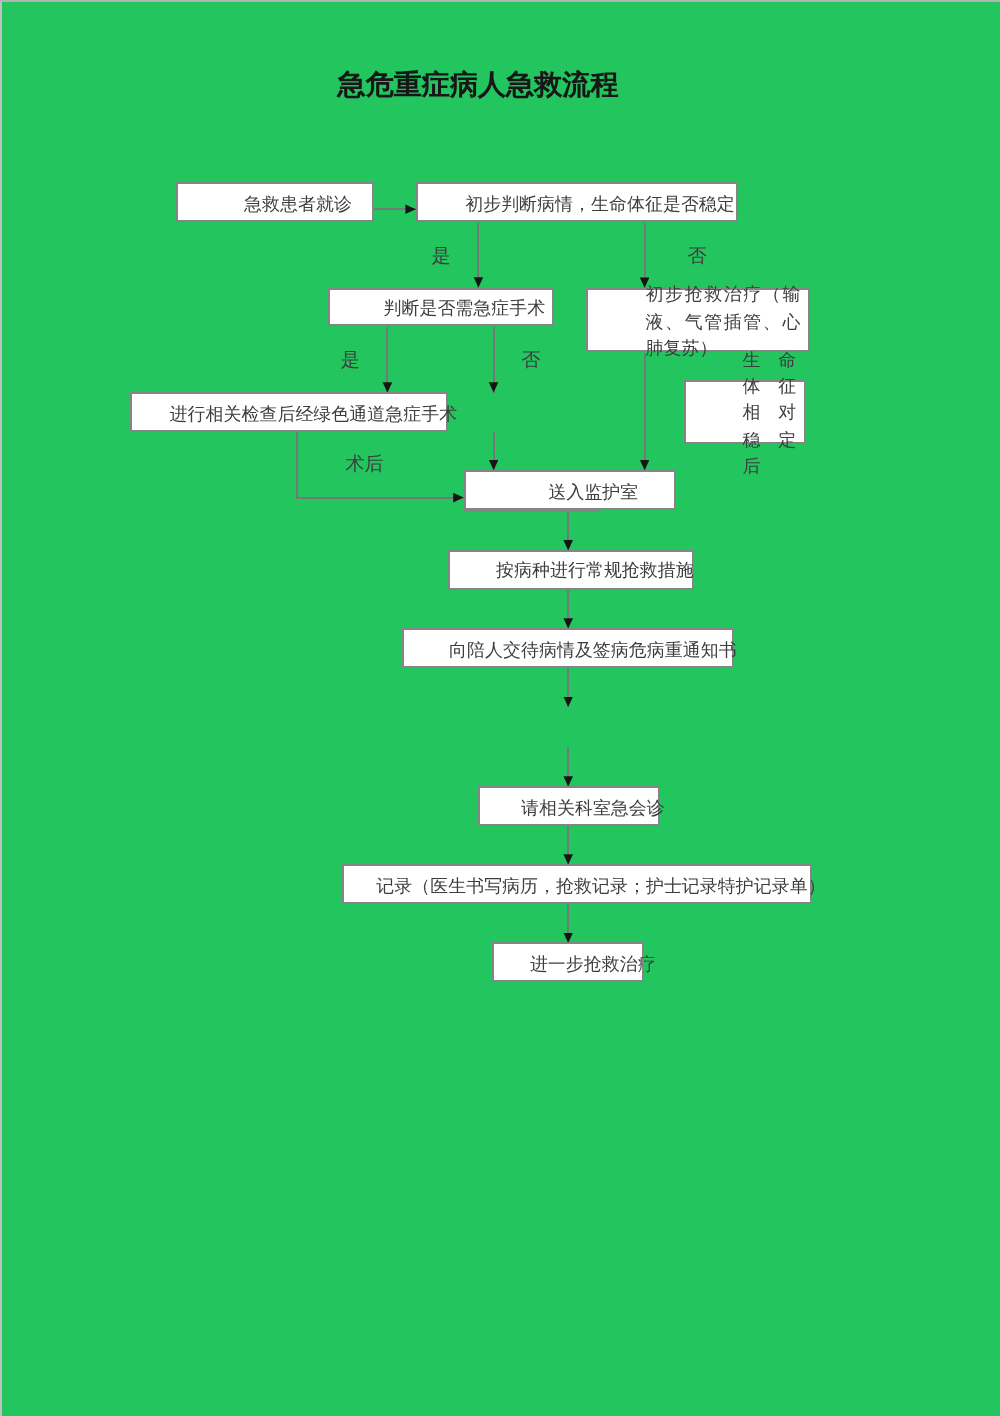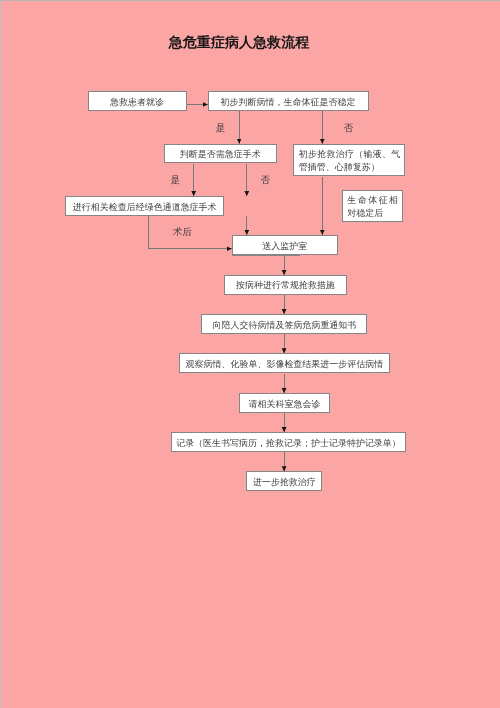--- a/index.html
+++ b/index.html
@@ -1,28 +1,28 @@
 <!DOCTYPE html>
 <html><head>
 <meta charset="utf-8">
 <title>flow</title>
 <style>
   html,body{margin:0;padding:0;background:#fff;}
   body{width:500px;height:708px;font-family:"Liberation Serif",serif;
        -webkit-font-smoothing:antialiased;text-rendering:geometricPrecision;}
-  #page{position:relative;width:500px;height:708px;overflow:hidden;background:#fca5a5;}
+  #page{position:relative;width:500px;height:708px;overflow:hidden;background:#22c55e;}
   .rule{position:absolute;background:#c0c0c0;}
   #rule-left{left:0px;top:0;width:1.2px;height:708px;}
   #rule-top{left:0;top:0;width:500px;height:1.3px;background:#b4b4b4;}
   #title{position:absolute;left:100px;top:35px;width:278px;text-align:center;
          font-weight:bold;font-size:14.05px;line-height:16px;color:#171717;}
   .node{position:absolute;box-sizing:border-box;border:1px solid #858585;background:#fff;
         color:#3d3d3d;display:flex;align-items:center;justify-content:center;
         text-align:center;font-size:8.95px;line-height:13.4px;letter-spacing:0.05px;}
-  .node span{display:block;width:100%;position:relative;top:1.3px;}
+  .node span{display:block;width:100%;position:relative;top:1.3px;padding-left:24px;}
   .node.nowrap span{white-space:nowrap;}
   .node.wrap{justify-content:flex-start;text-align:justify;text-align-last:left;
              padding-left:4.4px;padding-right:4.3px;}
   .node.wrap span{width:100%;}
   svg#edges{position:absolute;left:0;top:0;width:500px;height:708px;overflow:visible;}
   .elabel{position:absolute;font-size:9.5px;line-height:9.5px;color:#3d3d3d;white-space:nowrap;}
 </style>
 </head>
 <body>
 
@@ -79,23 +79,20 @@
     </div>
   <div class="node nowrap" style="left: 231.7px; top: 235px; width: 106px; height: 20.2px; border-color: rgb(133, 133, 133);">
       <span>送入监护室</span>
     </div>
   <div class="node nowrap" style="left: 224.3px; top: 275.1px; width: 122.3px; height: 19.5px; border-color: rgb(133, 133, 133);">
       <span>按病种进行常规抢救措施</span>
     </div>
   <div class="node nowrap" style="left: 201.4px; top: 314.2px; width: 166.1px; height: 19.8px; border-color: rgb(133, 133, 133);">
       <span>向陪人交待病情及签病危病重通知书</span>
     </div>
-  <div class="node nowrap" style="left: 178.6px; top: 353.4px; width: 211.6px; height: 20.1px; border-color: rgb(133, 133, 133);">
-      <span>观察病情、化验单、影像检查结果进一步评估病情</span>
-    </div>
   <div class="node nowrap" style="left: 239.3px; top: 393.2px; width: 90.3px; height: 19.5px; border-color: rgb(133, 133, 133);">
       <span>请相关科室急会诊</span>
     </div>
   <div class="node nowrap" style="left: 171.4px; top: 432.2px; width: 234.2px; height: 19.5px; border-color: rgb(133, 133, 133);">
       <span>记录（医生书写病历，抢救记录；护士记录特护记录单）</span>
     </div>
   <div class="node nowrap" style="left: 246.4px; top: 471.4px; width: 76px; height: 20.1px; border-color: rgb(133, 133, 133);">
       <span>进一步抢救治疗</span>
     </div>
 

